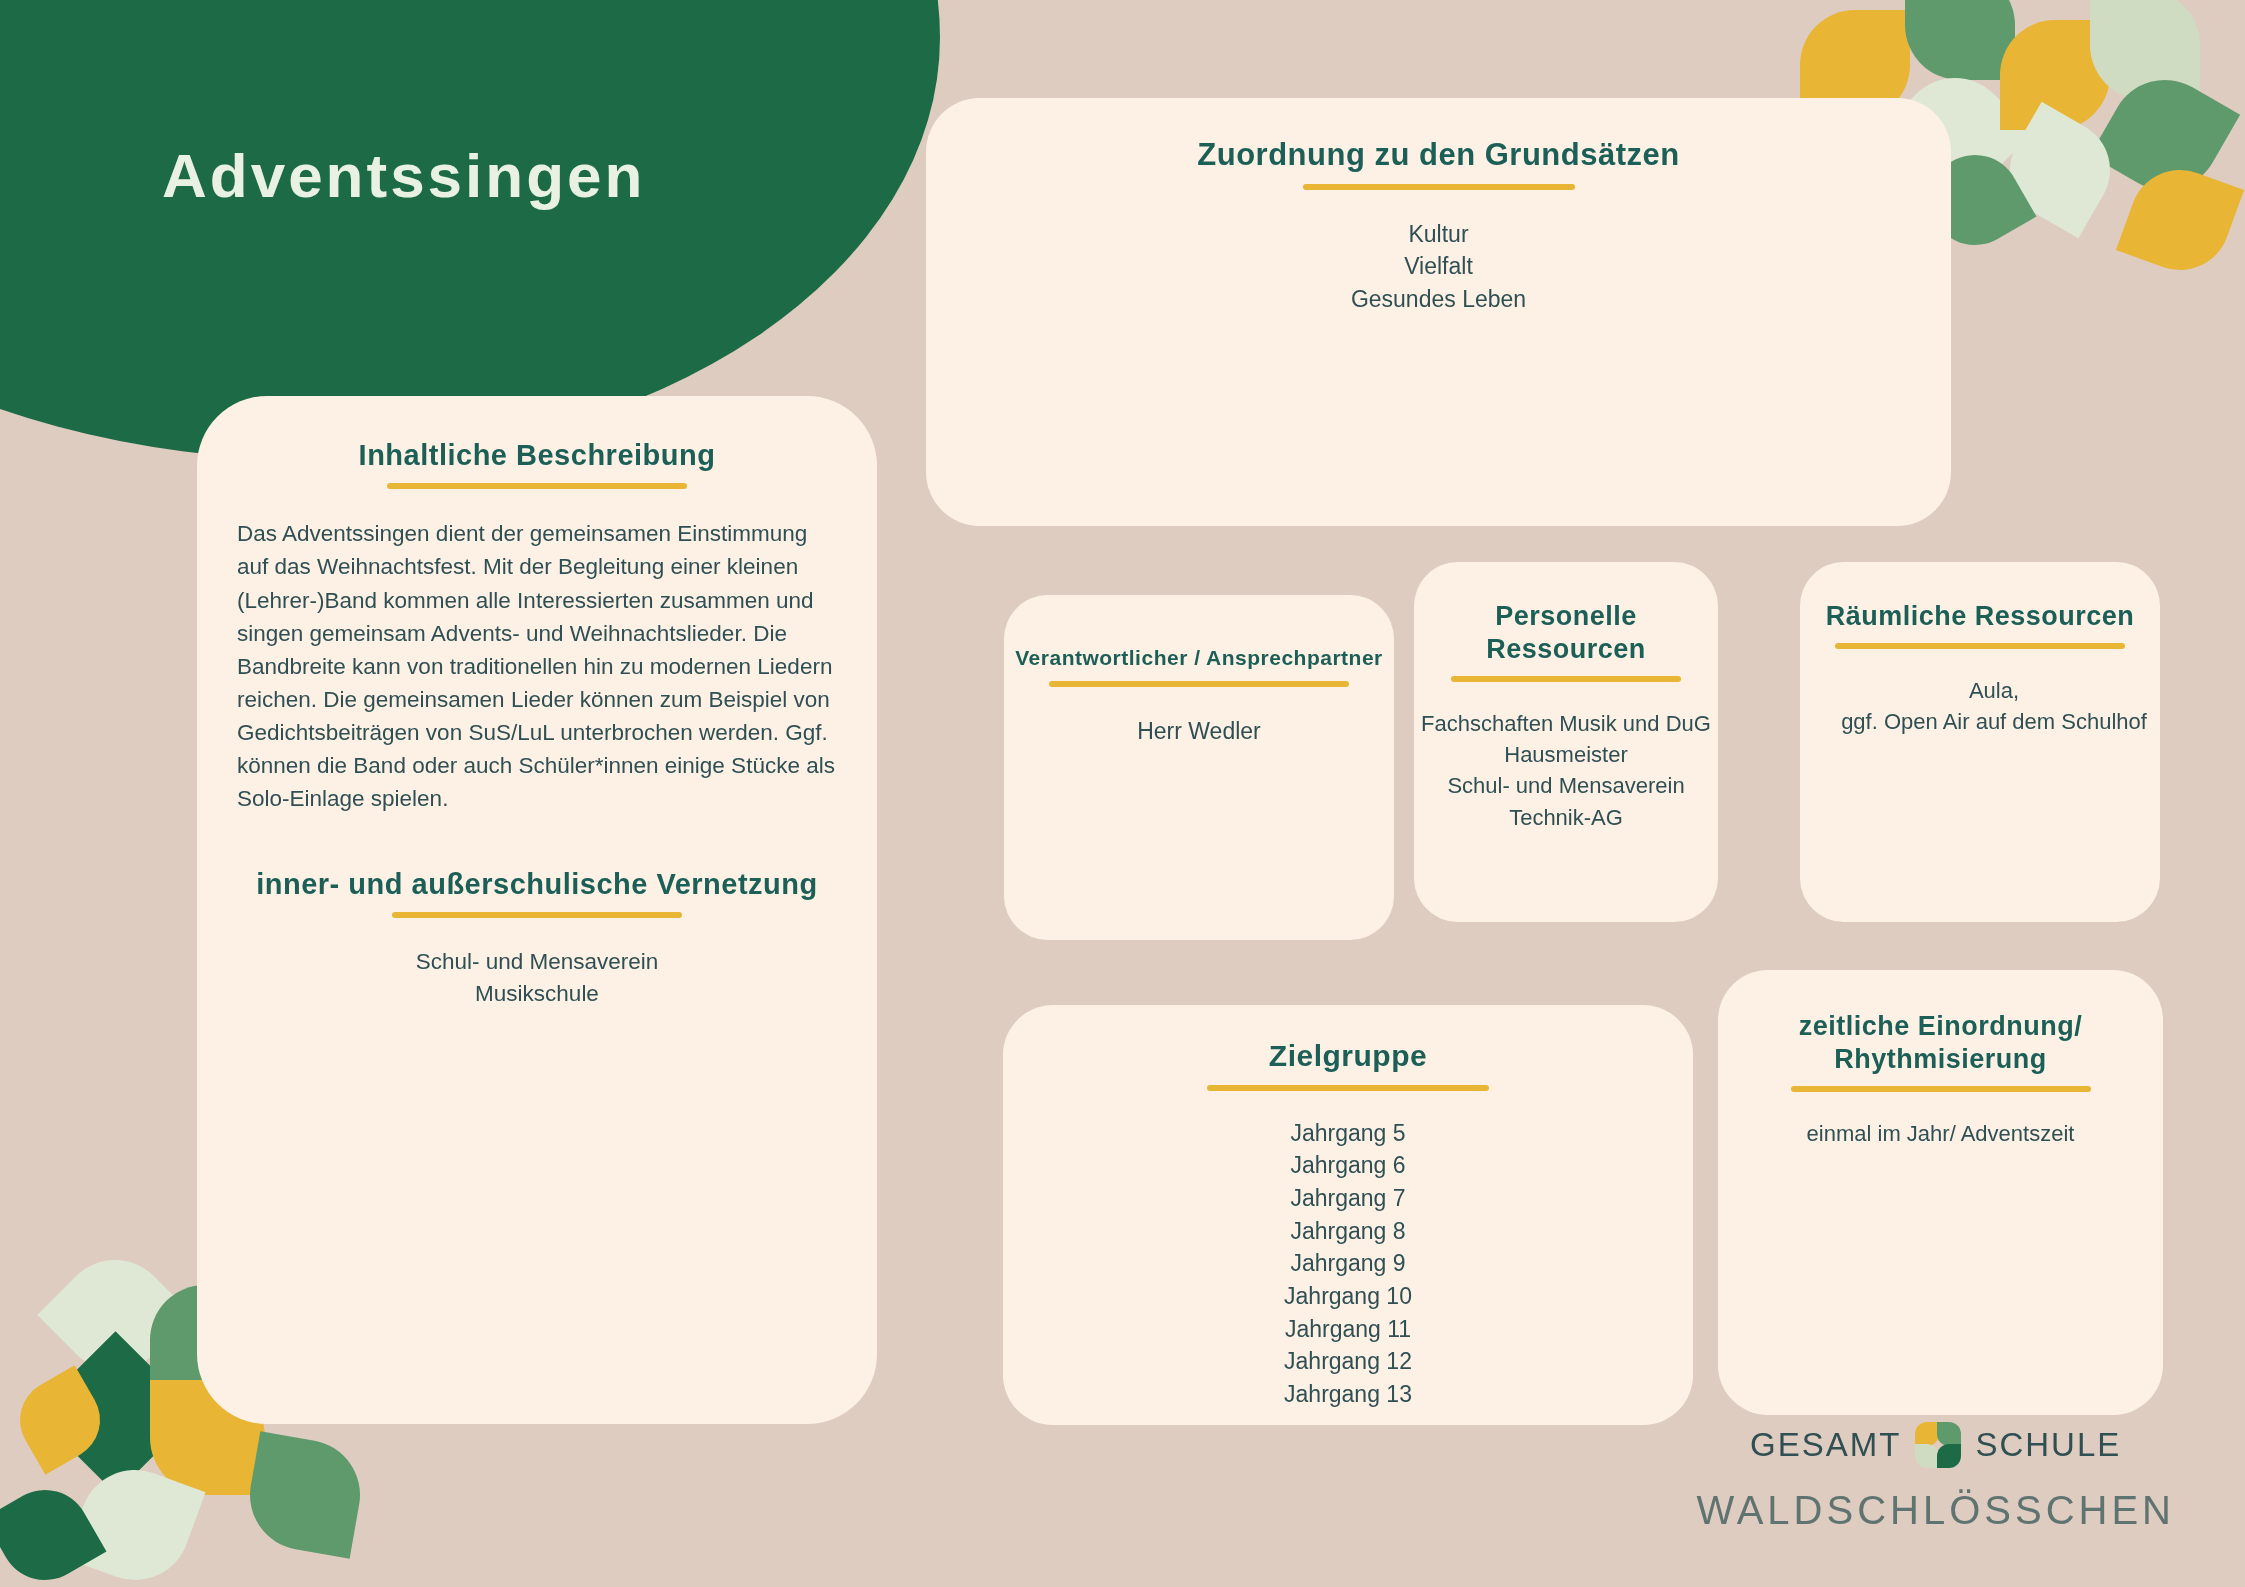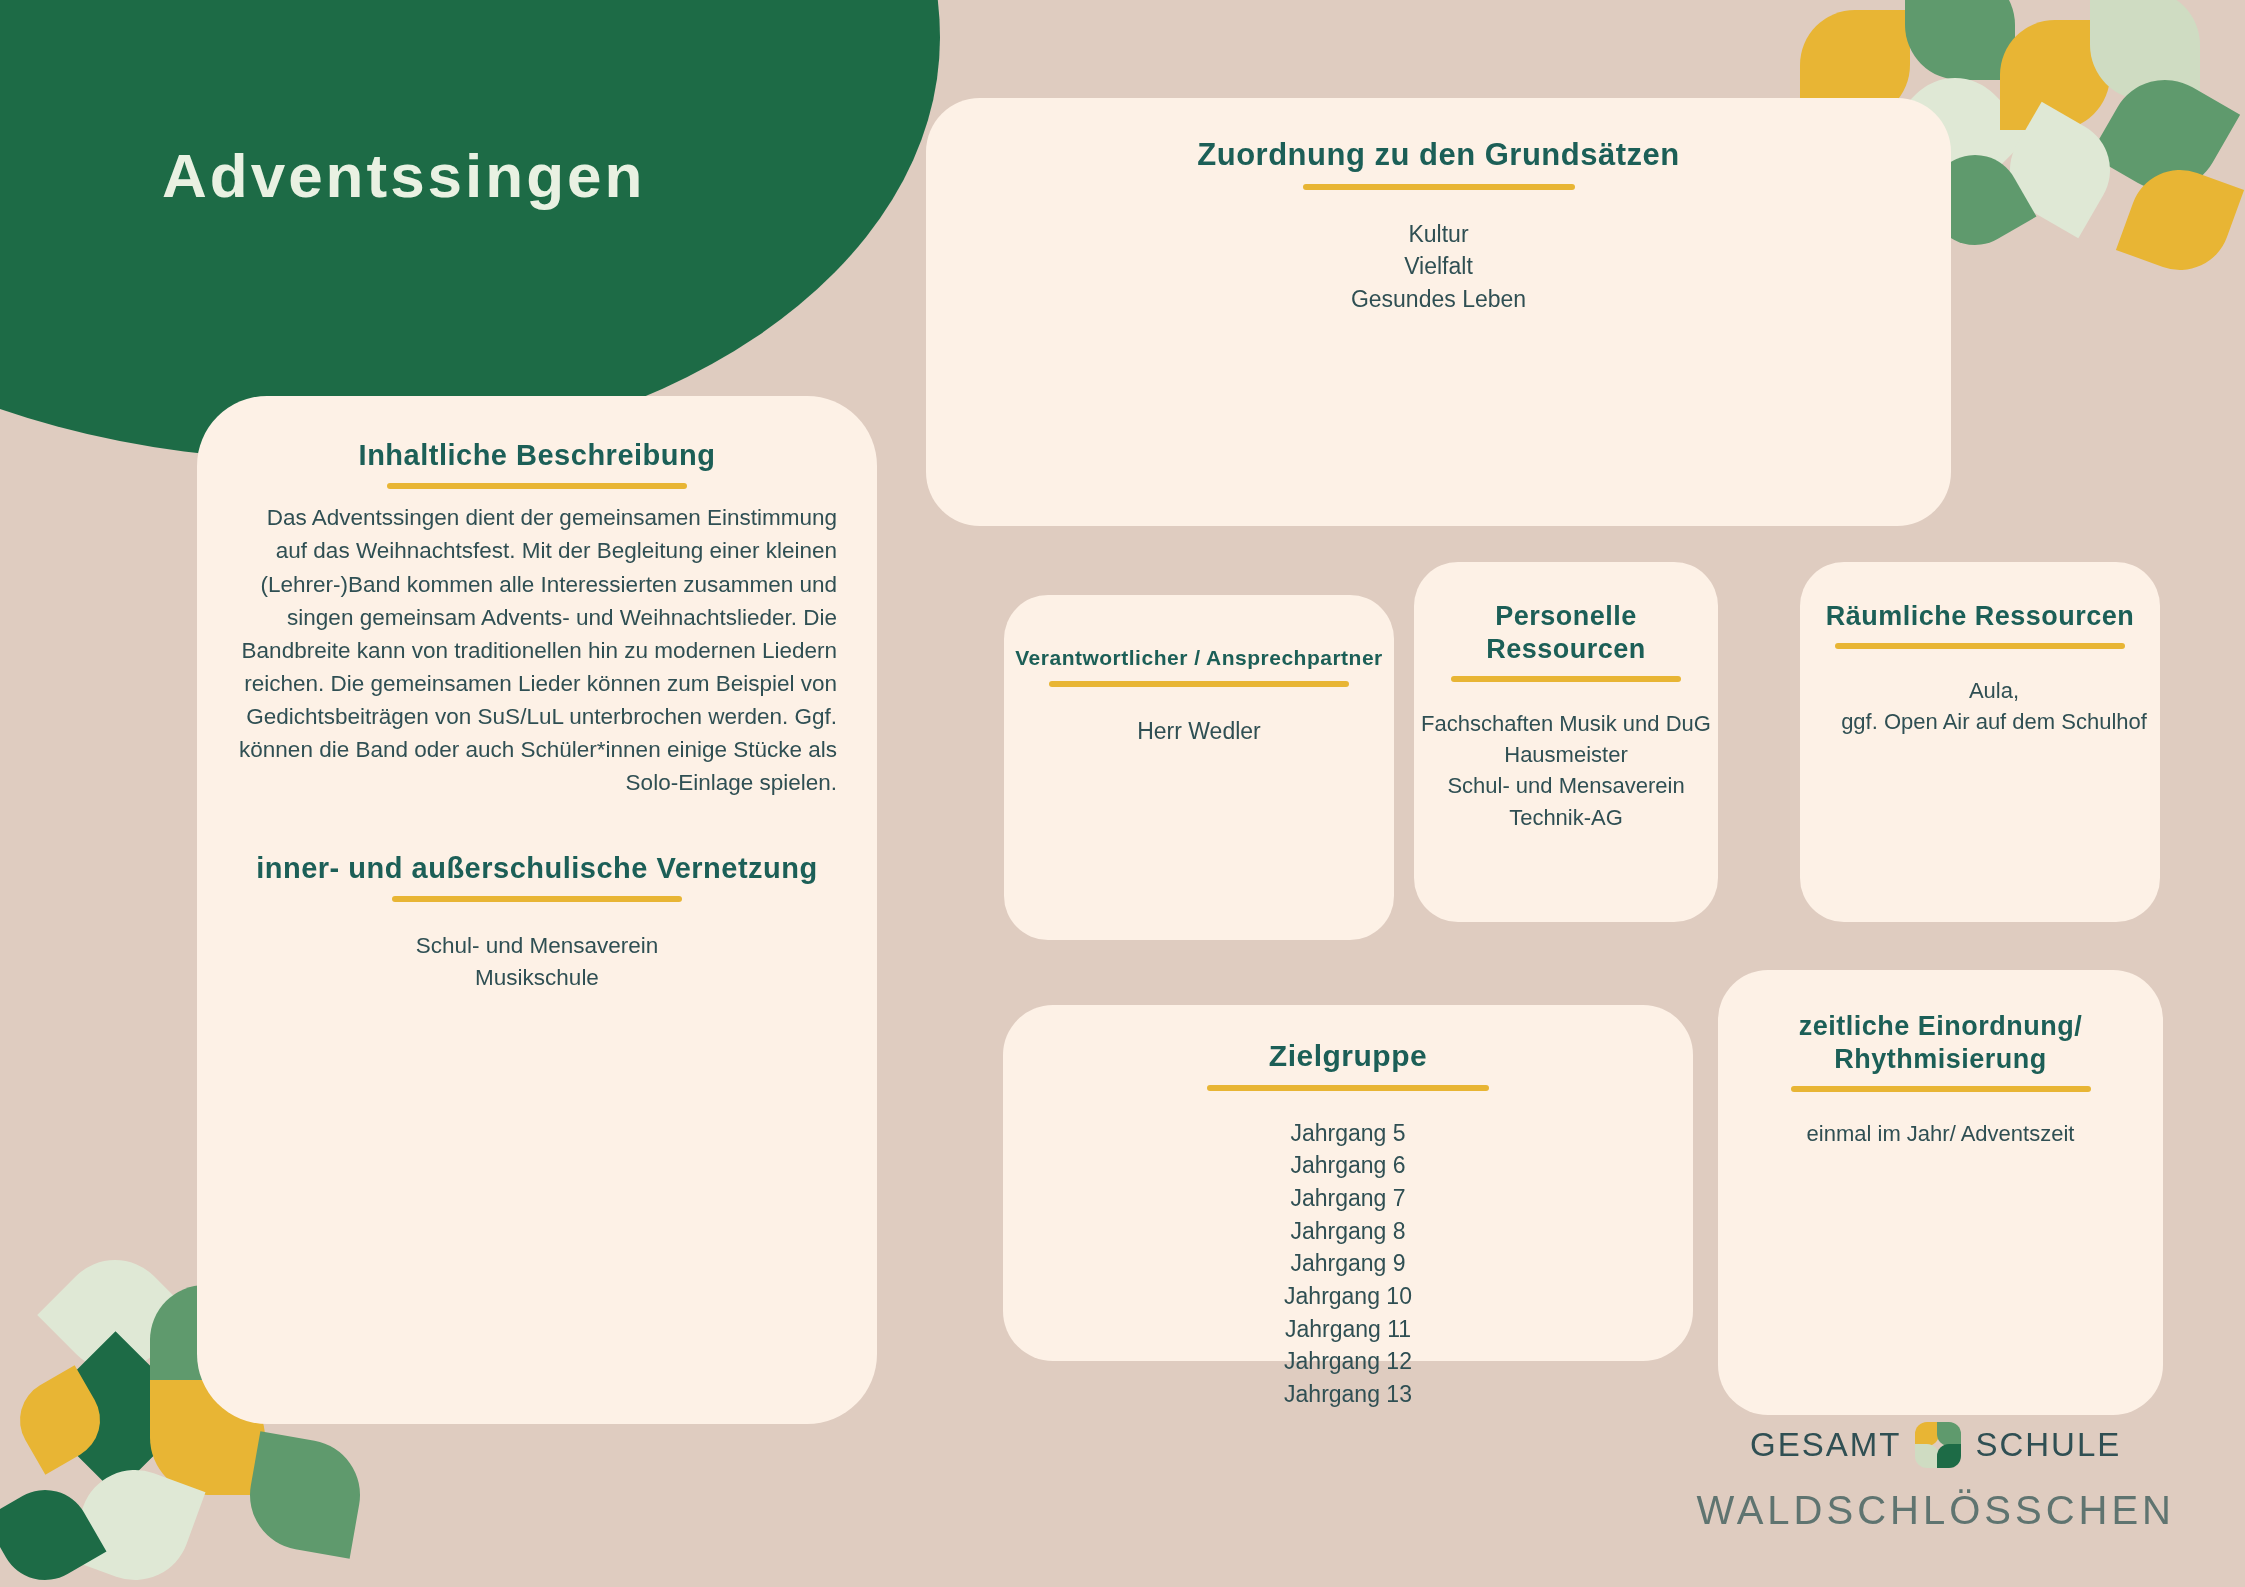--- a/index.html
+++ b/index.html
@@ -76,21 +76,21 @@
 
   
   #card-inhalt {
     left: 197px; top: 396px; width: 680px; height: 1028px;
     border-radius: 70px;
   }
   #card-inhalt .card-title { font-size: 29px; margin-top: 42px; }
   #card-inhalt .rule { width: 300px; }
   #card-inhalt .p-text {
     color: #2f4f53; font-size: 22.5px; line-height: 1.47;
-    text-align: right; padding: 0 40px; margin-top: 12px;
+    text-align: left; padding: 0 40px; margin-top: 28px;
   }
   #card-inhalt .sub-title {
     font-size: 29px; margin-top: 52px; padding: 0 42px;
   }
   #card-inhalt .sub-rule { width: 290px; }
   #card-inhalt .sub-body { font-size: 22.5px; margin-top: 28px; }
 
   #card-grundsaetze {
     left: 926px; top: 98px; width: 1025px; height: 428px;
     border-radius: 54px;
@@ -117,21 +117,21 @@
 
   #card-raeumliche {
     left: 1800px; top: 562px; width: 360px; height: 360px;
     border-radius: 44px;
   }
   #card-raeumliche .card-title { font-size: 27px; margin-top: 38px; }
   #card-raeumliche .rule { width: 290px; }
   #card-raeumliche .card-body { font-size: 22px; margin-top: 26px; }
 
   #card-zielgruppe {
-    left: 1003px; top: 1005px; width: 690px; height: 356px;
+    left: 1003px; top: 1005px; width: 690px; height: 420px;
     border-radius: 50px;
   }
   #card-zielgruppe .card-title { font-size: 30px; margin-top: 33px; }
   #card-zielgruppe .rule { width: 282px; }
   #card-zielgruppe .card-body { font-size: 23px; margin-top: 26px; line-height: 1.42; }
 
   #card-zeitliche {
     left: 1718px; top: 970px; width: 445px; height: 445px;
     border-radius: 50px;
   }

